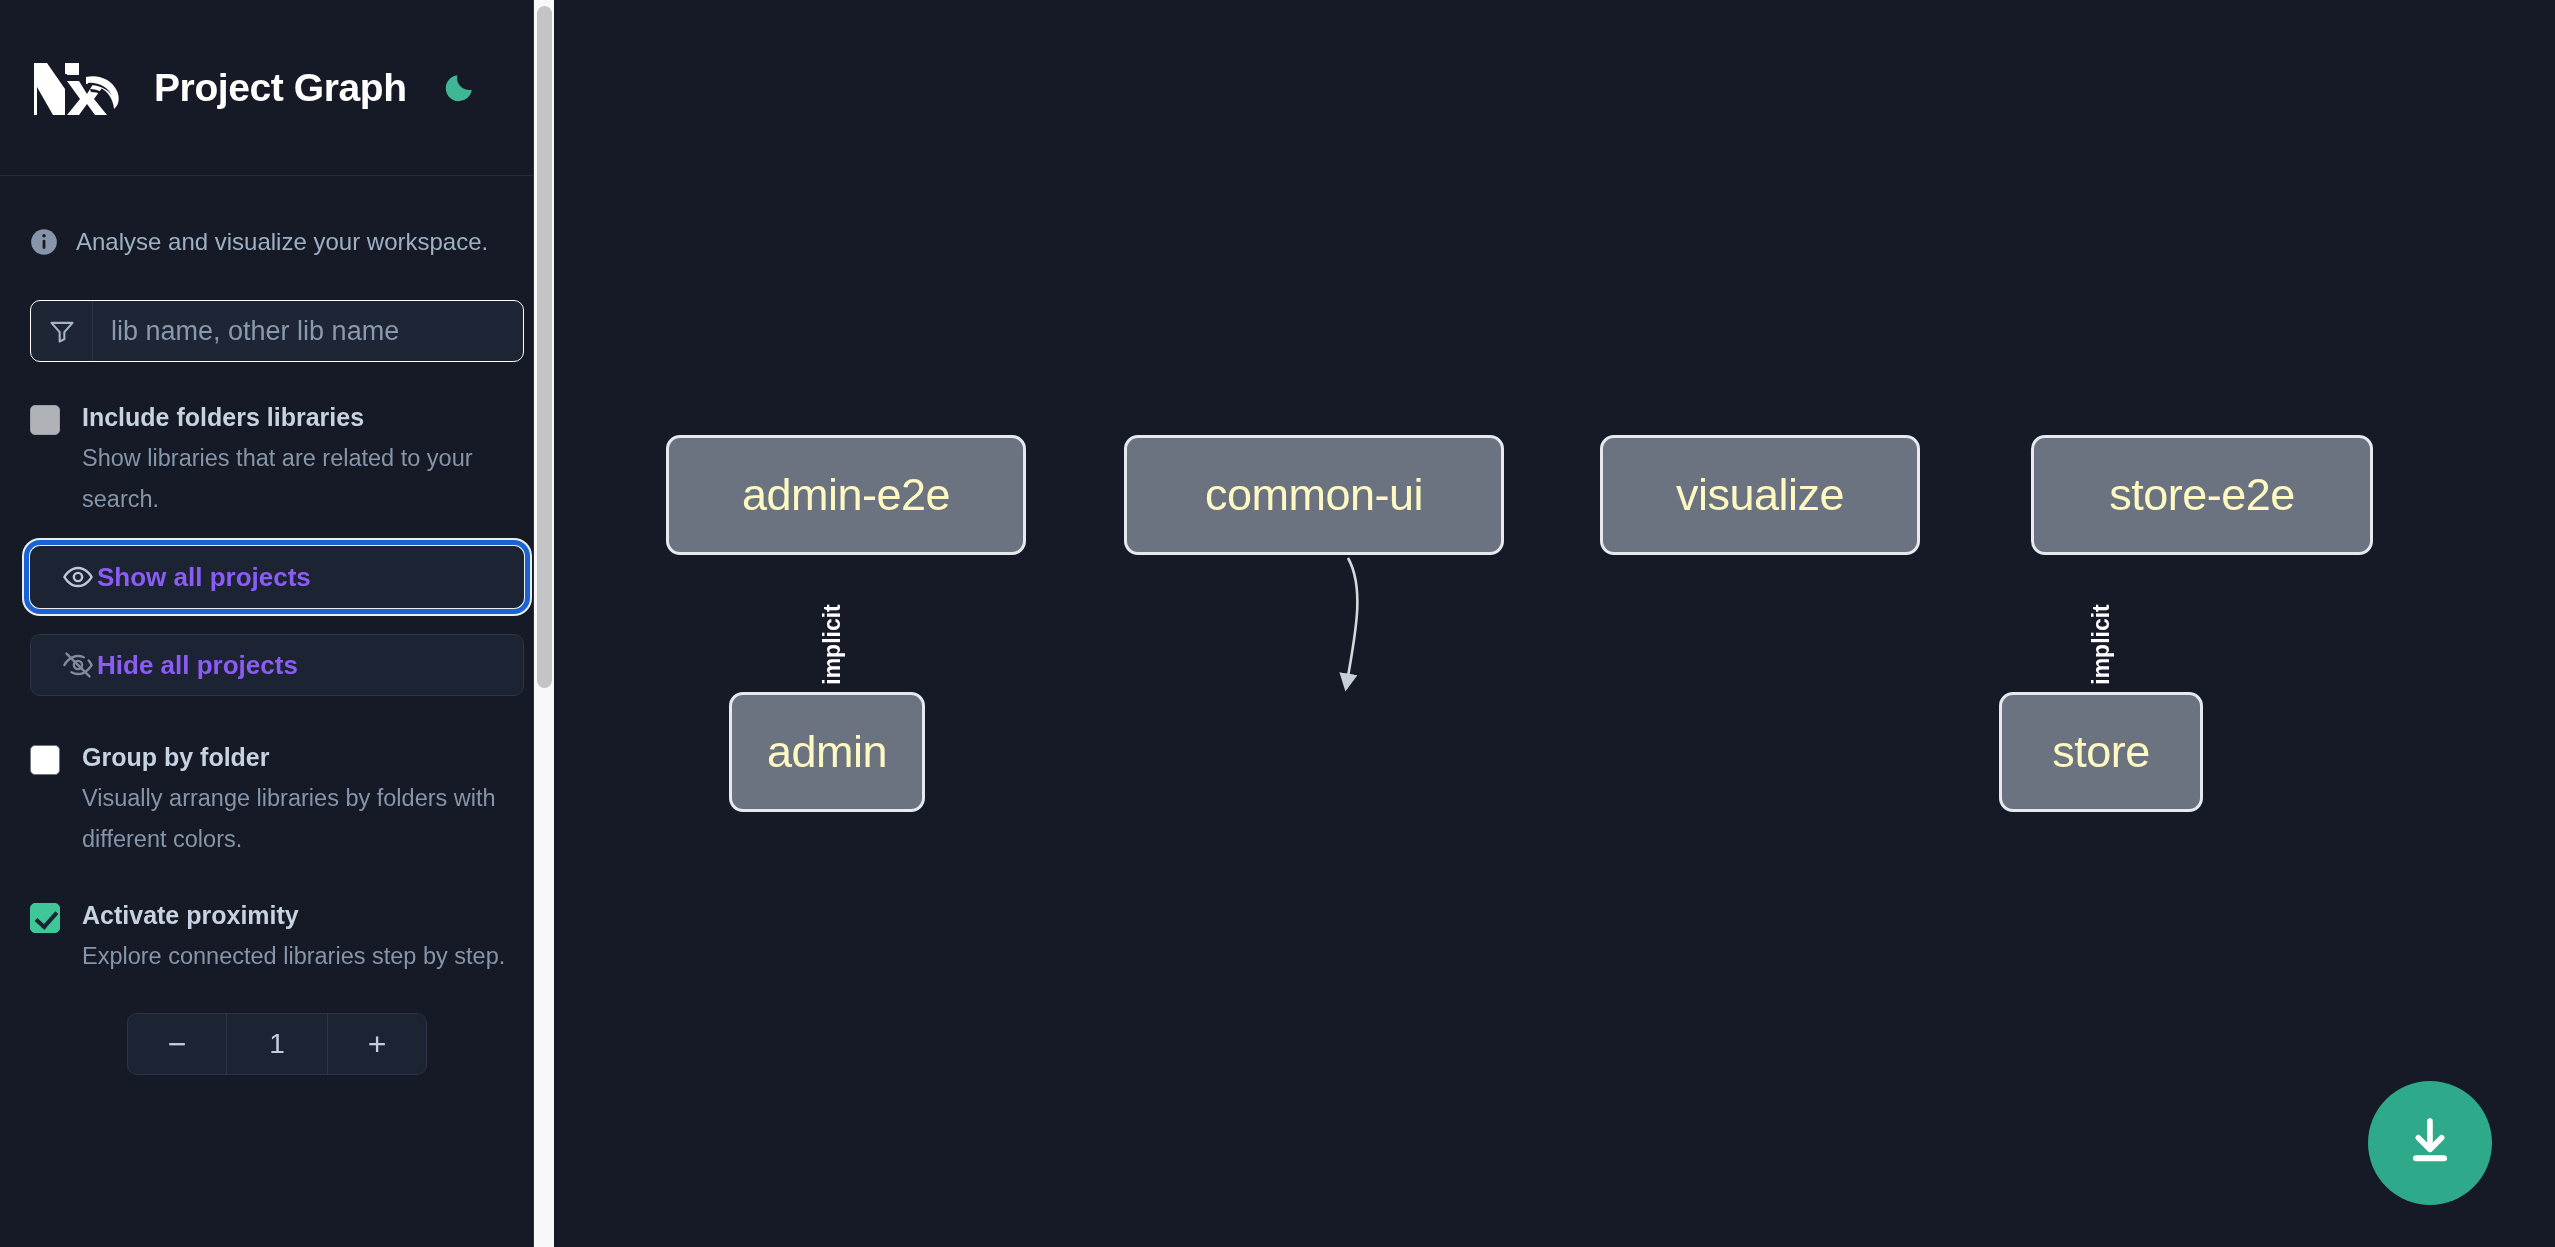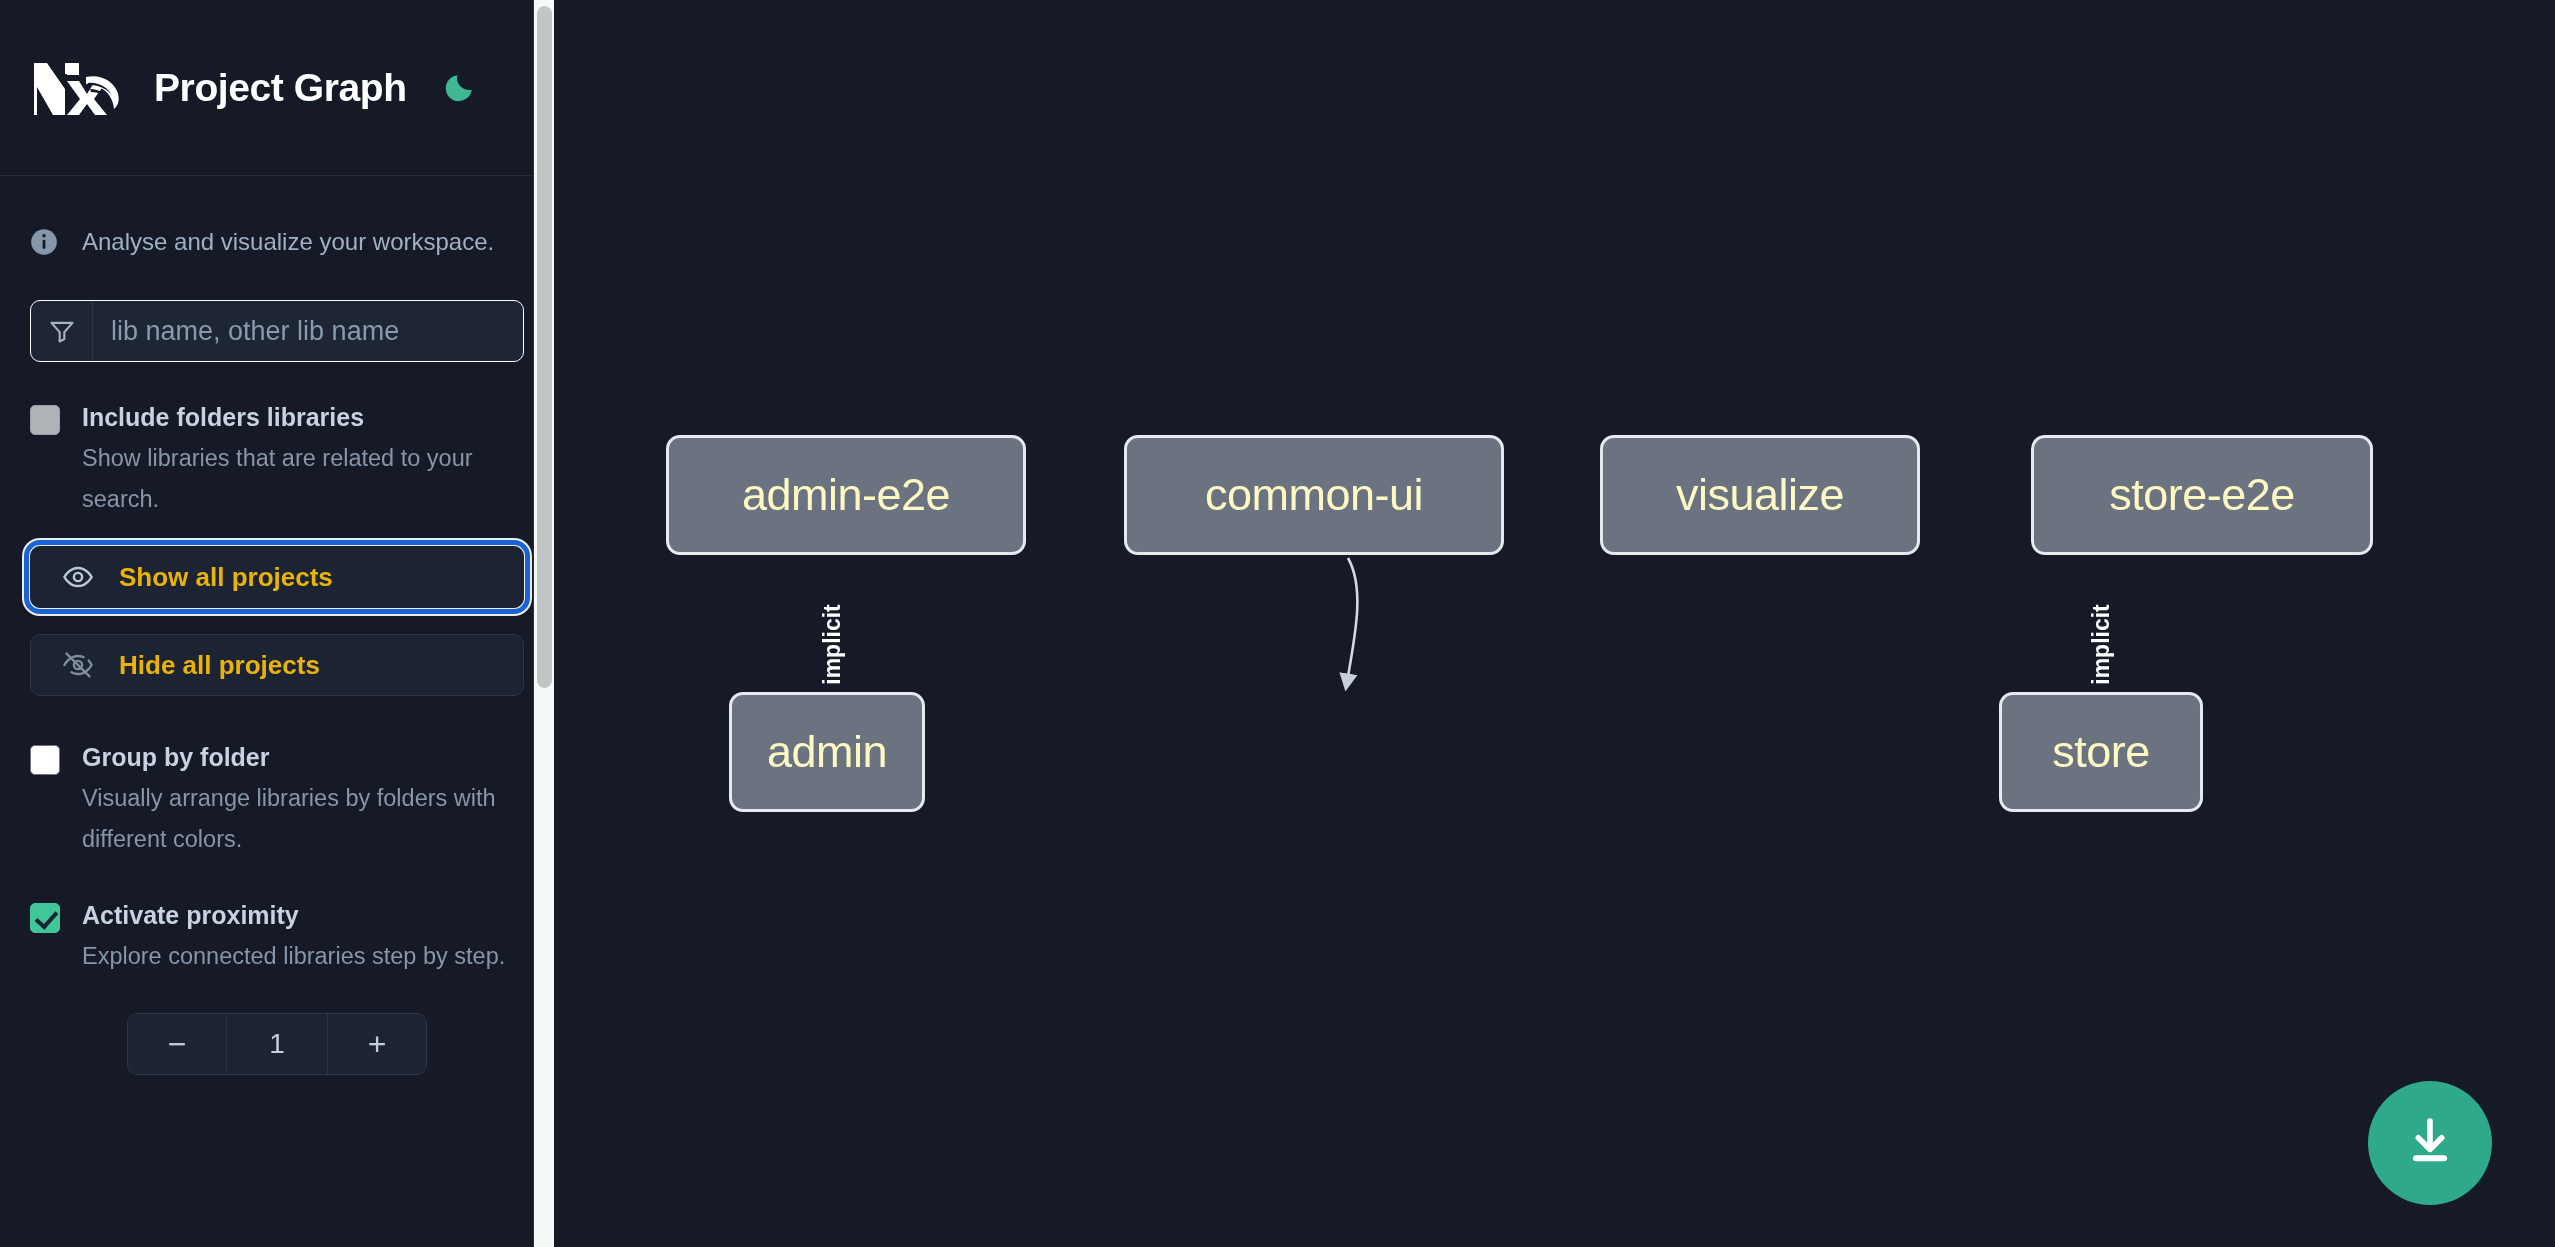--- a/index.html
+++ b/index.html
@@ -35,21 +35,21 @@
   }
   .theme-toggle {
     margin-left:30px;
     width:44px; height:44px;
     display:flex; align-items:center; justify-content:center;
     cursor:pointer;
   }
 
   .sb-tagline {
     display:flex; align-items:center;
-    gap:24px;
+    gap:18px;
     padding:40px 30px 0 30px;
     height:92px;
   }
   .info-icon { flex:0 0 28px; width:28px; height:28px; }
   .tagline-text { color:#9FB0C4; font-size:24px; }
 
   .sb-body { padding:0 30px; }
 
   
   .filter-box {
@@ -132,22 +132,21 @@
     outline:5px solid #1A63D6;
     outline-offset:1px;
     border-color:#1C2332;
     box-shadow:0 0 0 8px rgba(255,255,255,0.92);
   }
   .act-btn .btn-ico {
     flex:0 0 38px; width:38px; height:38px;
     display:flex; align-items:center; justify-content:center;
   }
   .act-btn .btn-lbl {
-    margin-left:22px;
-    color:#eab308;
+    color:#8b5cf6;
     font-size:26px;
     font-weight:700;
   }
 
   
   .stepper-wrap { display:flex; justify-content:center; margin-top:36px; }
   .stepper {
     display:flex;
     height:62px;
     border:1px solid #2D3546;

